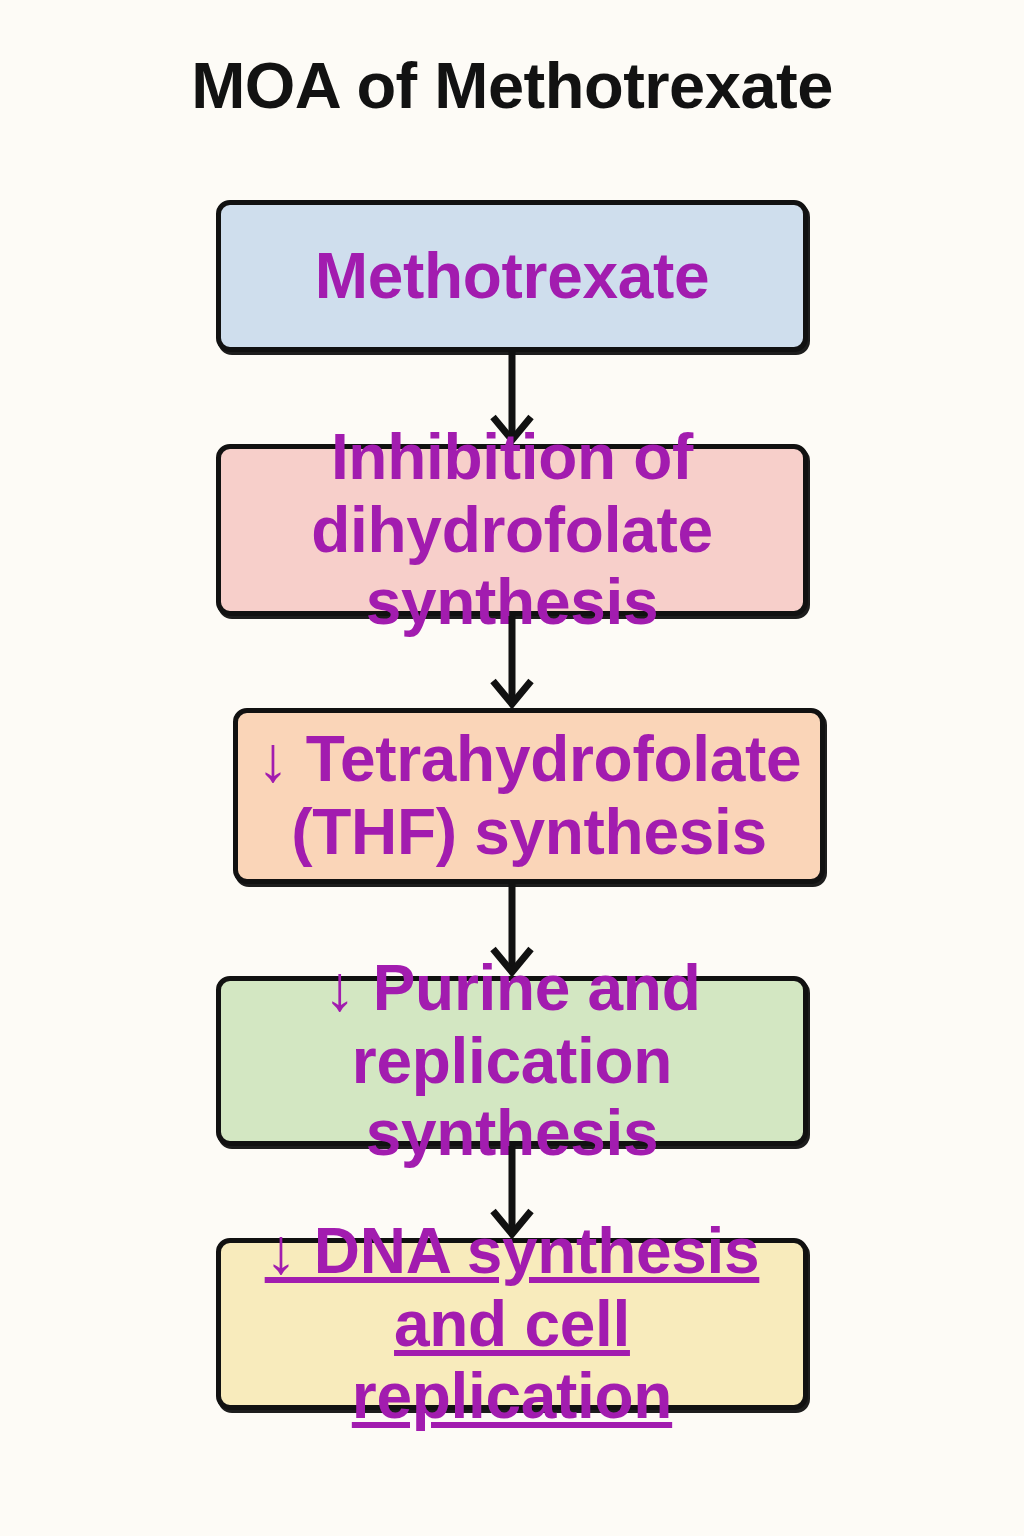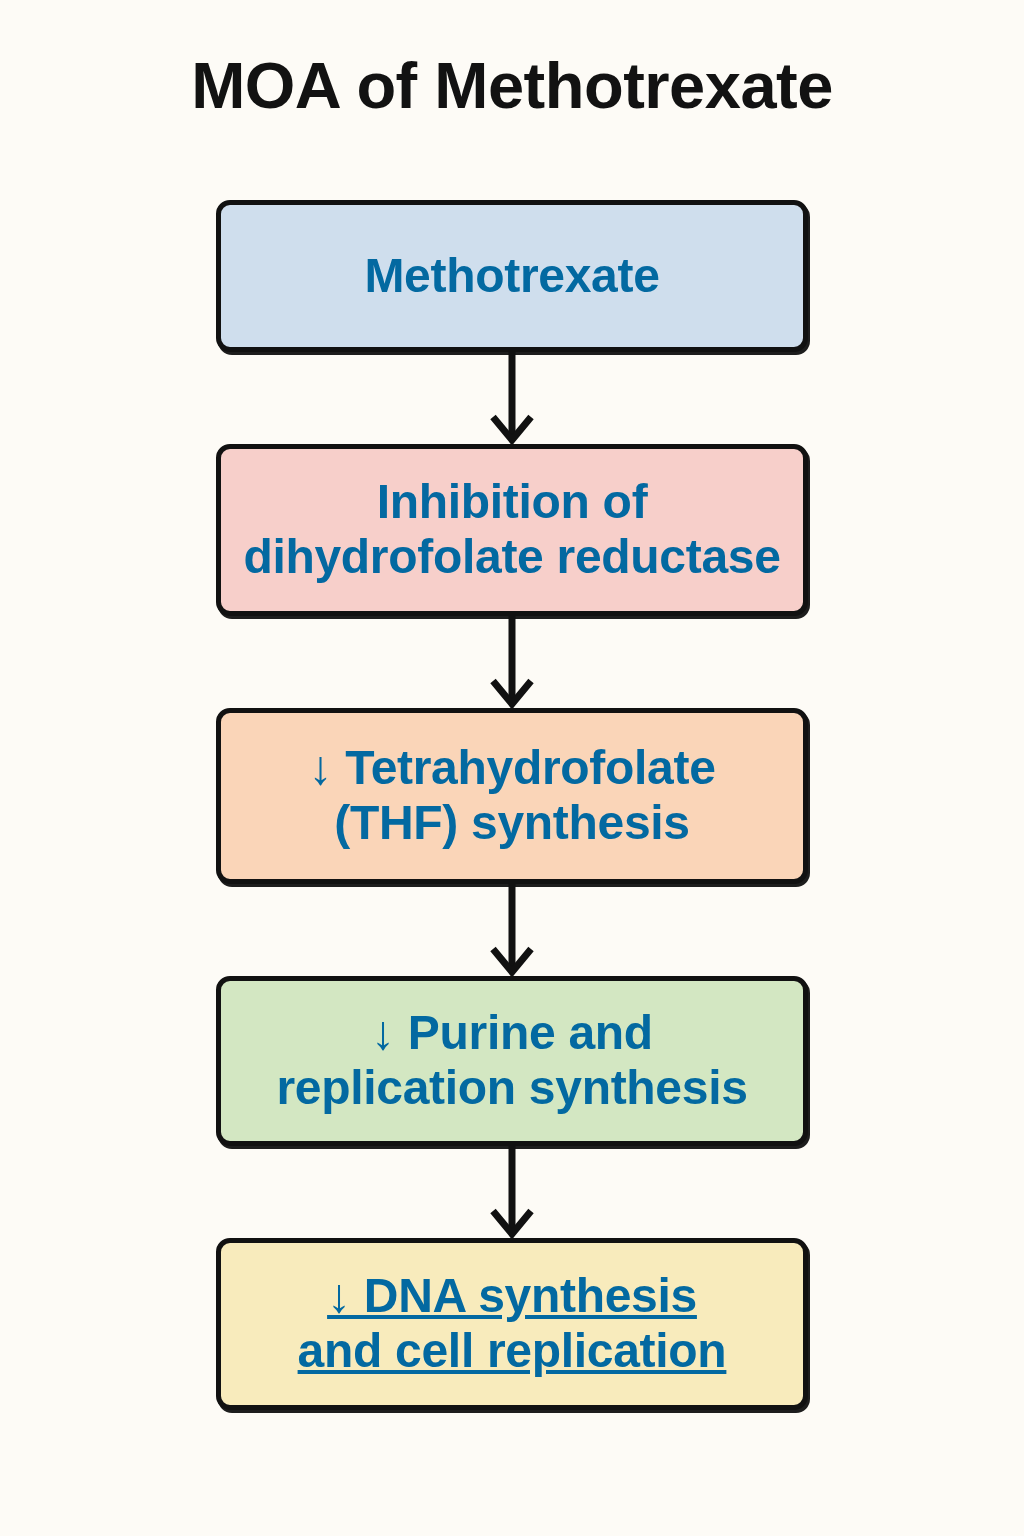--- a/index.html
+++ b/index.html
@@ -47,38 +47,38 @@
   .node {
     position: relative;
     box-sizing: border-box;
     width: 592px;
     border: 5px solid #111111;
     border-radius: 14px;
     display: flex;
     align-items: center;
     justify-content: center;
     text-align: center;
-    color: #0369a1;
+    color: #a21caf;
     font-weight: 700;
-    font-size: 48px;
+    font-size: 64px;
     line-height: 1.14;
     letter-spacing: -0.3px;
     box-shadow: 2px 3px 0 rgba(10,10,10,0.92);
   }
 
   .node-text {
     display: block;
     padding: 0 14px;
     white-space: pre-line;
   }
 
   
   .node-1 { height: 152px; }
   .node-2 { height: 172px; }
-  .node-3 { height: 176px; }
+  .node-3 { height: 176px; margin-left: 17px; }
   .node-4 { height: 170px; }
   .node-5 { height: 172px; text-decoration: underline; }
 
   
   .connector {
     position: relative;
     width: 592px;
     height: 92px;
   }
   .connector svg {
@@ -103,21 +103,21 @@
 
     <div class="connector">
       <svg width="592" height="92" viewBox="0 0 592 92" aria-hidden="true">
         <line x1="296" y1="0" x2="296" y2="84" stroke="#111111" stroke-width="7"></line>
         <polyline points="277,65 296,88 315,65" fill="none" stroke="#111111" stroke-width="7" stroke-linecap="butt" stroke-linejoin="miter"></polyline>
       </svg>
     </div>
 
     <div class="node node-2" style="background-color: rgb(247, 207, 202);">
       <span class="node-text">Inhibition of
-dihydrofolate reductase</span>
+dihydrofolate synthesis</span>
     </div>
 
     <div class="connector">
       <svg width="592" height="92" viewBox="0 0 592 92" aria-hidden="true">
         <line x1="296" y1="0" x2="296" y2="84" stroke="#111111" stroke-width="7"></line>
         <polyline points="277,65 296,88 315,65" fill="none" stroke="#111111" stroke-width="7" stroke-linecap="butt" stroke-linejoin="miter"></polyline>
       </svg>
     </div>
 
     <div class="node node-3" style="background-color: rgb(250, 213, 184);">

